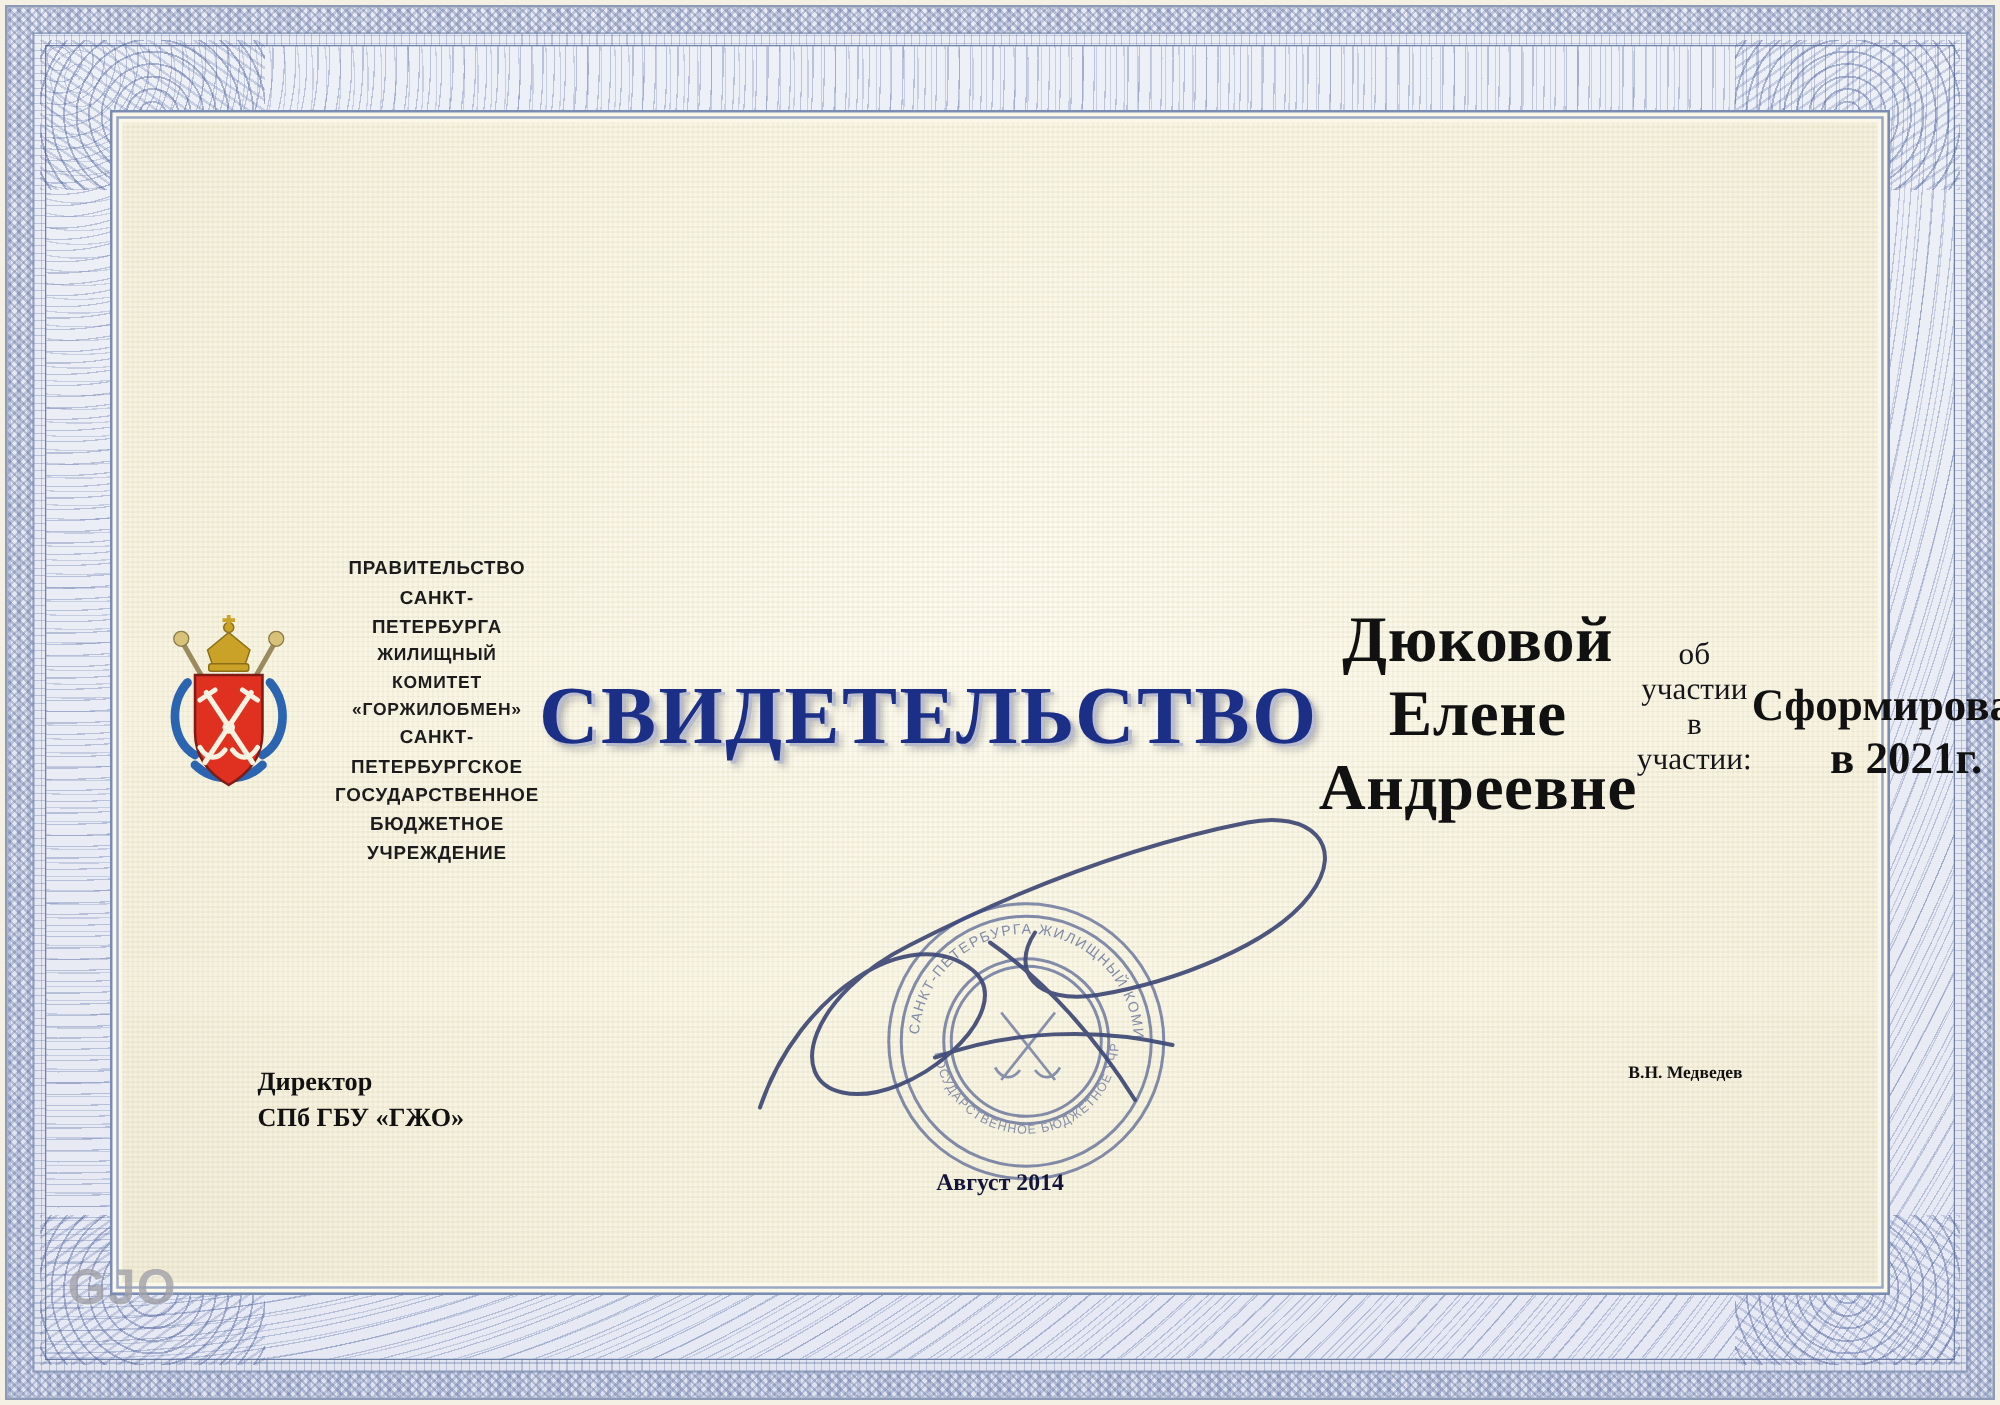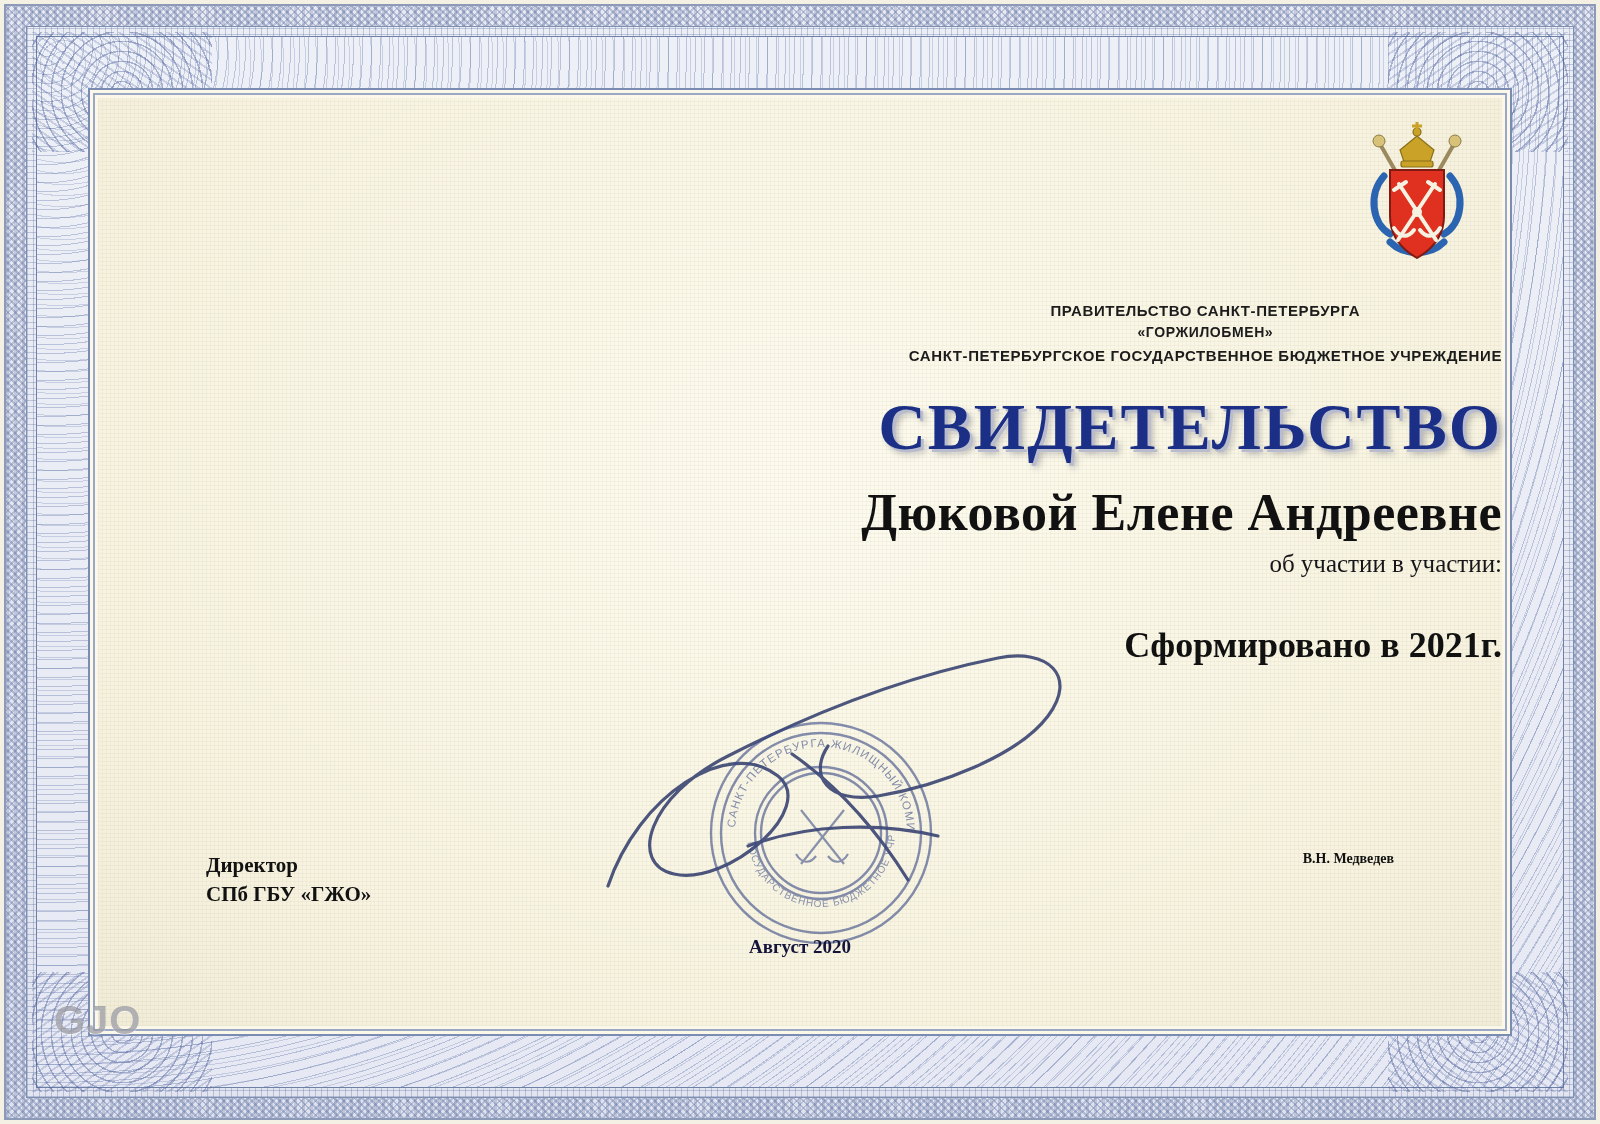--- a/index.html
+++ b/index.html
@@ -68,21 +68,21 @@
     opacity:.9;
   }
   .corner.tl{left:32px;top:32px;}
   .corner.tr{right:32px;top:32px;transform:scaleX(-1);}
   .corner.bl{left:32px;bottom:32px;transform:scaleY(-1);}
   .corner.br{right:32px;bottom:32px;transform:scale(-1,-1);}
 
   
   .content{
     position:absolute;inset:98px;
-    display:flex;flex-direction:column;align-items:flex-end;
+    display:flex;flex-direction:row;align-items:center;
     text-align:center;
   }
   .coat{margin-top:18px;}
   .org-lines{margin-top:14px;color:#1c1c1c;}
   .org-line{
     font-family:"Liberation Sans", sans-serif;
     font-weight:bold;letter-spacing:.6px;
     line-height:1.55;
   }
   .org-1{font-size:15px;}
@@ -139,21 +139,21 @@
     position:absolute;left:480px;bottom:60px;width:540px;height:330px;
     pointer-events:none;
   }
   .stamp{
     position:absolute;left:608px;bottom:78px;width:230px;height:230px;
     pointer-events:none;opacity:.72;
   }
   
   .watermark{
     position:absolute;left:54px;bottom:62px;right:54px;height:64px;
-    display:flex;gap:30px;
+    display:flex;align-items:center;gap:30px;
     font-family:"Liberation Sans", sans-serif;
     font-weight:bold;font-size:44px;letter-spacing:1px;
     color:rgba(150,150,155,.55);
     text-shadow:0 1px 0 rgba(255,255,255,.5);
     pointer-events:none;
   }
   .wm-logo{
     font-size:40px;color:rgba(130,130,140,.6);
     border:none;
   }
@@ -208,20 +208,21 @@
           <line x1="62" y1="74" x2="74" y2="66"></line>
           <line x1="108" y1="74" x2="96" y2="66"></line>
         </g>
 
         <circle cx="85" cy="96" r="5" fill="#f6f2e2"></circle>
       </svg>
     </div>
 
     <div class="org-lines">
       <div class="org-line org-1">ПРАВИТЕЛЬСТВО САНКТ-ПЕТЕРБУРГА</div>
+      <div class="org-line org-2">ЖИЛИЩНЫЙ КОМИТЕТ</div>
       <div class="org-line org-4">«ГОРЖИЛОБМЕН»</div>
       <div class="org-line org-3">САНКТ-ПЕТЕРБУРГСКОЕ ГОСУДАРСТВЕННОЕ БЮДЖЕТНОЕ УЧРЕЖДЕНИЕ</div>
     </div>
 
     <div class="title">СВИДЕТЕЛЬСТВО</div>
     <div class="recipient">Дюковой Елене Андреевне</div>
     <div class="subtitle">об участии в участии:</div>
     <div class="seminar">Сформировано в 2021г.</div>
 
     <div class="sig-ink">
@@ -262,20 +263,20 @@
     </div>
 
     <div class="sign-row">
       <div class="sign-left">
         <div>Директор</div>
         <div>СПб ГБУ «ГЖО»</div>
       </div>
       <div class="sign-right">В.Н. Медведев</div>
     </div>
 
-    <div class="date">Август 2020</div>
+    <div class="date">Август 2014</div>
   </div>
 
   <div class="watermark">
     <span class="wm-logo">GJO</span>
   </div>
 
 </div>
 
 </body></html>

